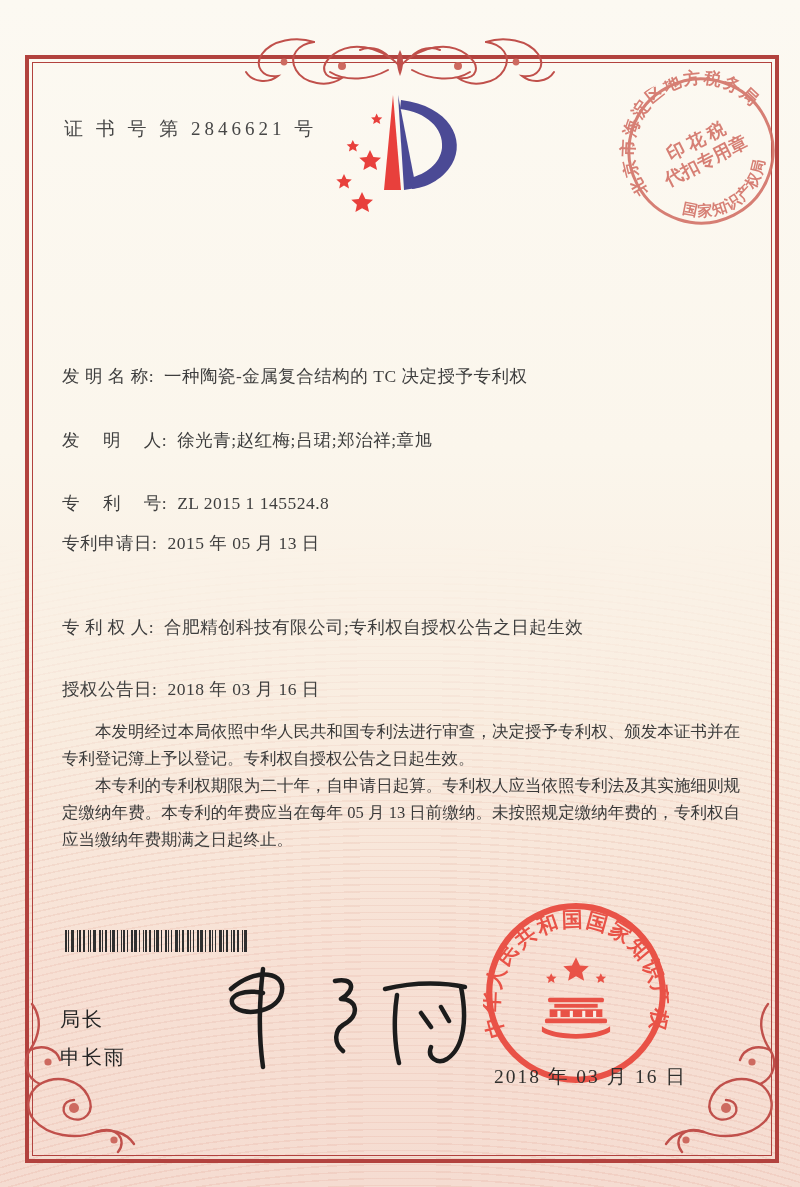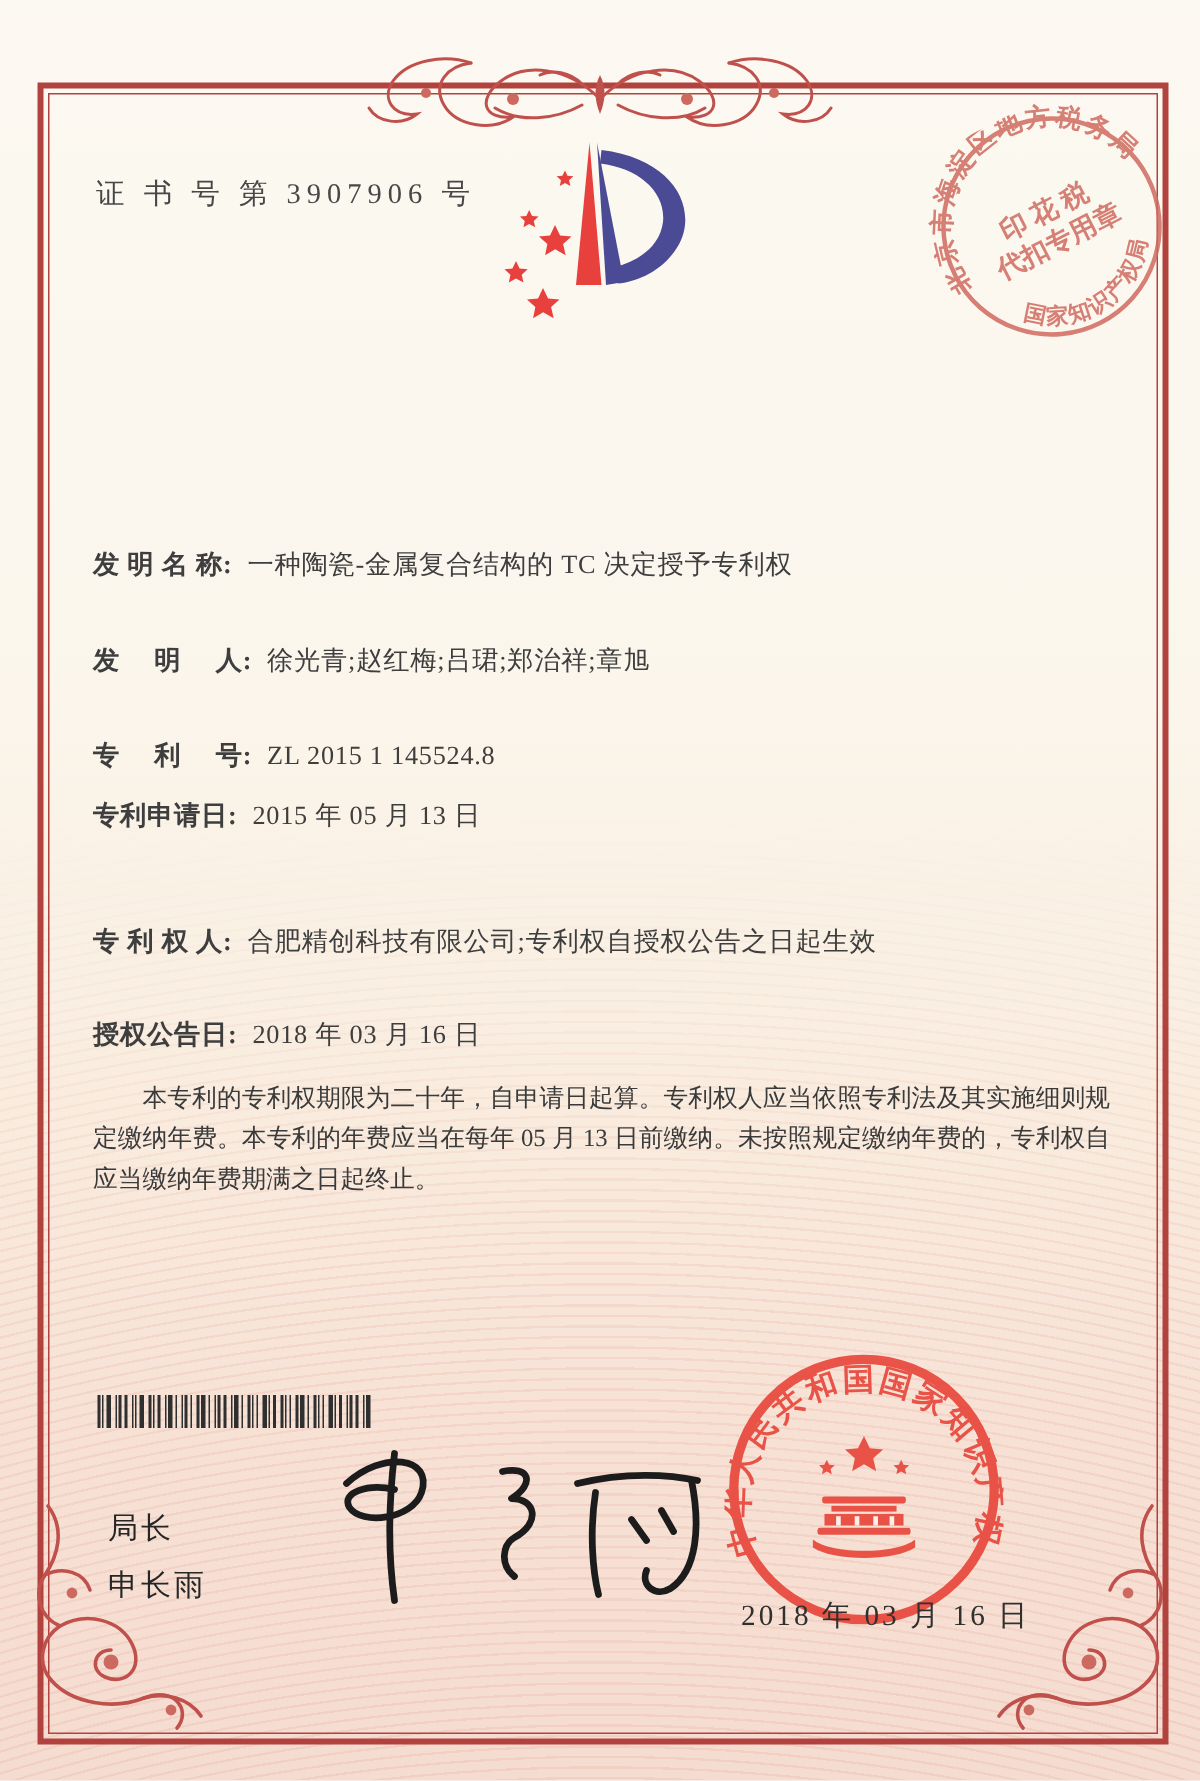--- a/index.html
+++ b/index.html
@@ -11,28 +11,28 @@
         background:repeating-radial-gradient(circle at 50% 300%, rgba(205,105,85,0.10) 0 1.5px, rgba(0,0,0,0) 1.5px 7px);
         -webkit-mask-image:linear-gradient(180deg,transparent 0,rgba(0,0,0,.9) 45%,#000 100%);
         mask-image:linear-gradient(180deg,transparent 0,rgba(0,0,0,.9) 45%,#000 100%);}
   .frame{position:absolute;left:25px;top:55px;width:746px;height:1100px;border:4px solid #b2423e;}
   .frame-inner{position:absolute;inset:3px;border:1px solid #b2423e;}
   .cert-no{position:absolute;left:64px;top:116px;font-size:19px;letter-spacing:4px;color:#474747;}
   .logo{position:absolute;left:332px;top:92px;}
   .title{position:absolute;left:0;top:240px;width:800px;text-align:center;
          font-size:46px;font-weight:600;color:#383838;letter-spacing:14px;text-indent:14px;}
   .field{position:absolute;left:62px;width:690px;font-size:17.5px;color:#3e3e3e;letter-spacing:.5px;white-space:nowrap;}
-  .field .lbl{margin-right:10px;font-weight:bold;}
+  .field .lbl{margin-right:10px;}
   .f1{top:364px}.f2{top:428px}.f3{top:491px}.f4{top:531px}.f5{top:615px}.f6{top:677px}
   .paras{position:absolute;left:62px;top:718px;width:678px;font-size:16.5px;line-height:27px;
          color:#3a3a3a;text-align:justify;}
   .paras p{margin:0;text-indent:2em;}
   .barcode{position:absolute;left:65px;top:930px;height:22px;display:flex;align-items:stretch;}
   .barcode span{display:block;background:#2f2f2f;}
-  .officer{position:absolute;left:72px;top:1000px;font-size:20px;color:#262626;line-height:38px;letter-spacing:2px;}
+  .officer{position:absolute;left:60px;top:1000px;font-size:20px;color:#262626;line-height:38px;letter-spacing:2px;}
   .signature{position:absolute;left:185px;top:955px;}
   .seal{position:absolute;left:483px;top:900px;opacity:.92;}
   .seal-date{position:absolute;left:494px;top:1063px;font-size:19.5px;color:#30302e;letter-spacing:2px;white-space:nowrap;}
   .stamp{position:absolute;left:622px;top:72px;transform:rotate(-27deg);opacity:.85;}
   svg text{font-family:"Liberation Serif","DejaVu Serif",serif;}
   .orn{position:absolute;pointer-events:none;}
 </style>
 </head>
 <body>
 
@@ -78,21 +78,21 @@
       <path d="M16,120 C30,136 58,140 78,132 C98,124 110,140 100,152"></path>
       <path d="M22,84 C40,74 62,80 70,96 C78,112 66,124 52,118 C42,114 44,100 56,100"></path>
       <path d="M12,50 C24,44 38,48 42,60"></path>
       <path d="M78,132 C92,128 108,132 116,144"></path>
       <circle cx="56" cy="108" r="5" fill="#cd6a60" stroke="none"></circle>
       <circle cx="30" cy="62" r="3.6" fill="#cd6a60" stroke="none"></circle>
       <circle cx="96" cy="140" r="3.6" fill="#cd6a60" stroke="none"></circle>
     </g>
   </svg>
 
-  <div class="cert-no">证 书 号 第 3907906 号</div>
+  <div class="cert-no">证 书 号 第 2846621 号</div>
 
   <svg class="logo" width="150" height="146" viewBox="0 0 150 146">
     <polygon points="61,3 52,98 69,98" fill="#e8403c"></polygon>
     <polygon points="66,3 72,98 84,96" fill="#4b4a95"></polygon>
     <path d="M69,8 C118,14 134,48 120,72 C110,89 92,96 80,97 L78,86 C94,82 108,72 110,56 C112,36 94,20 68,17 Z" fill="#4b4a95"></path>
     <g fill="#e8403c">
       <path d="M44,22 l2.4,5 5.4,.5 -4,3.6 1.2,5.3 -5-2.8 -4.8,2.8 1.1-5.3 -4-3.6 5.3-.5 Z" transform="scale(0.72) translate(18,8)"></path>
       <path d="M20,48 l2.4,5 5.4,.5 -4,3.6 1.2,5.3 -5-2.8 -4.8,2.8 1.1-5.3 -4-3.6 5.3-.5 Z" transform="scale(0.8) translate(6,12)"></path>
       <path d="M38,58 l3.4,7 7.6,.7 -5.6,5 1.7,7.4 -7-3.9 -6.7,3.9 1.5-7.4 -5.6-5 7.4-.7 Z"></path>
       <path d="M8,82 l2.4,5 5.4,.5 -4,3.6 1.2,5.3 -5-2.8 -4.8,2.8 1.1-5.3 -4-3.6 5.3-.5 Z" transform="translate(4,0)"></path>
@@ -130,20 +130,21 @@
     <span class="lbl">专利申请日:</span><span>2015 年 05 月 13 日</span>
   </div>
   <div class="field f5">
     <span class="lbl">专 利 权 人:</span><span>合肥精创科技有限公司;专利权自授权公告之日起生效</span>
   </div>
   <div class="field f6">
     <span class="lbl">授权公告日:</span><span>2018 年 03 月 16 日</span>
   </div>
 
   <div class="paras">
+    <p>本发明经过本局依照中华人民共和国专利法进行审查，决定授予专利权、颁发本证书并在专利登记簿上予以登记。专利权自授权公告之日起生效。</p>
     <p>本专利的专利权期限为二十年，自申请日起算。专利权人应当依照专利法及其实施细则规定缴纳年费。本专利的年费应当在每年 05 月 13 日前缴纳。未按照规定缴纳年费的，专利权自应当缴纳年费期满之日起终止。</p>
   </div>
 
   <div class="barcode" id="barcode">
       <span style="width: 2px; margin-right: 1px;"></span>
       <span style="width: 1px; margin-right: 2px;"></span>
       <span style="width: 3px; margin-right: 3px;"></span>
       <span style="width: 1px; margin-right: 1px;"></span>
       <span style="width: 2px; margin-right: 2px;"></span>
       <span style="width: 2px; margin-right: 3px;"></span>

